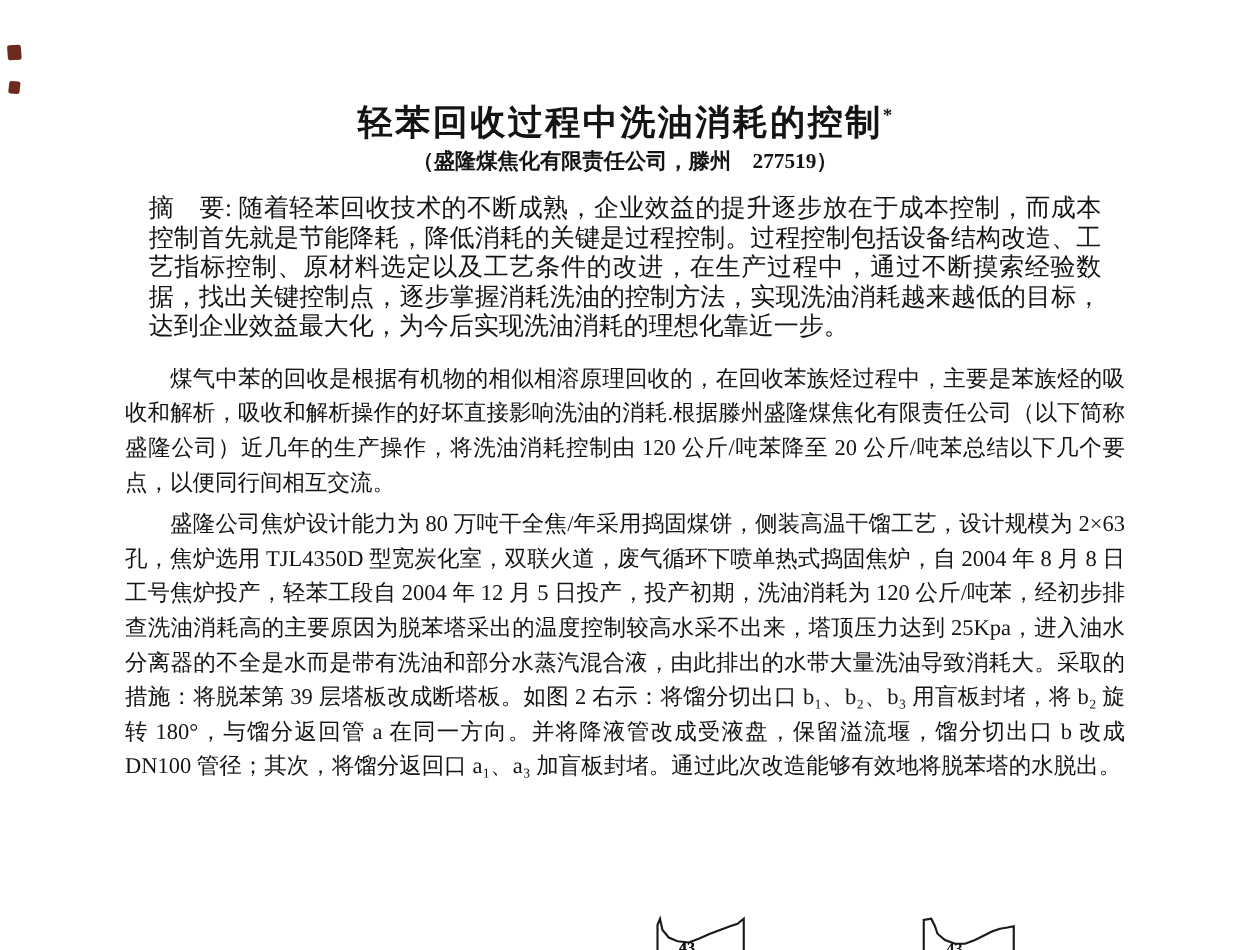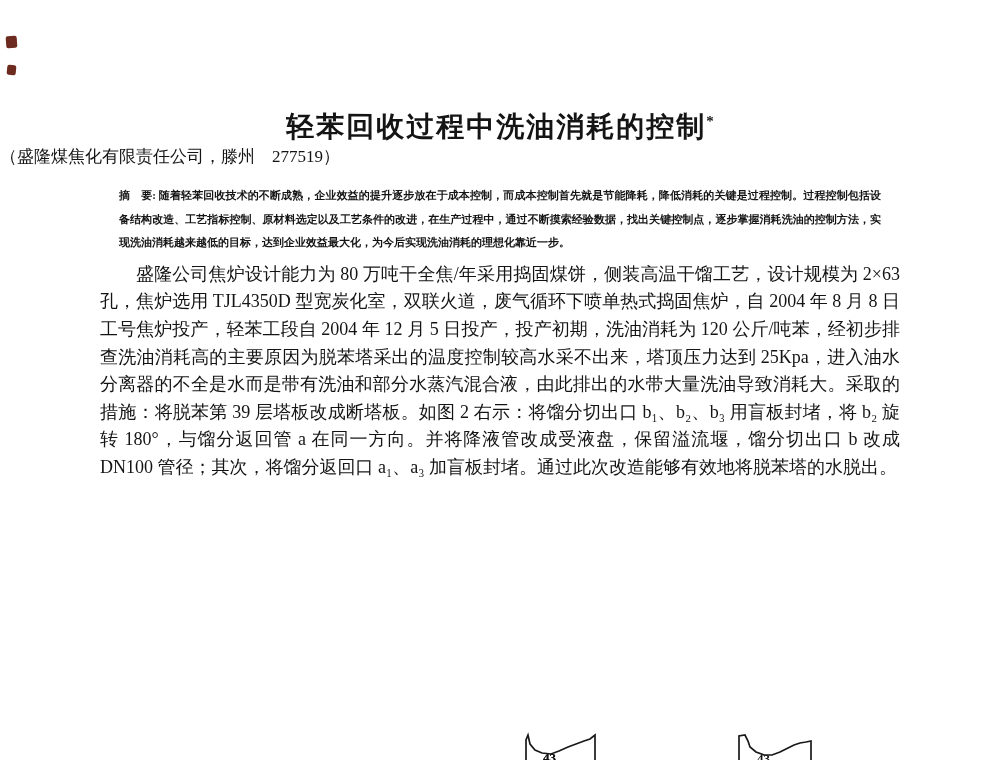--- a/index.html
+++ b/index.html
@@ -10,38 +10,38 @@
     background:#ffffff;
     overflow:hidden;
     font-family:"Liberation Serif","DejaVu Serif",serif;
     color:#141414;
   }
   .red-mark{position:absolute;background:#6d2a1e;border-radius:2px;}
   .mark-1{left:6px;top:36px;width:11px;height:12px;transform:rotate(-4deg);}
   .mark-2{left:7px;top:65px;width:9px;height:10px;transform:rotate(6deg);}
 
   .title{
-    margin:0;padding-top:104px;
+    margin:0;padding-top:76px;
     text-align:center;
     font-size:28px;line-height:34px;
     font-weight:bold;letter-spacing:2px;
   }
   .title sup{font-size:15px;letter-spacing:0;}
   .author{
     margin:10px 0 0 0;text-align:center;
     font-size:17px;line-height:24px;font-weight:bold;
   }
   .affiliation{
-    margin:0;text-align:left;
-    font-size:17px;line-height:26px;
+    margin:0;text-align:center;
+    font-size:17px;line-height:26px;font-weight:bold;
   }
   .abstract-block{
     width:762px;margin:14px auto 0;
-    font-size:11px;line-height:23.5px;
-    font-weight:bold;
+    font-size:20px;line-height:23.5px;
+    font-weight:normal;
   }
   .abstract-block p{margin:0;text-align:justify;}
   .keywords{margin:0;}
   .body-text{
     width:800px;margin:0 auto;
     font-size:18px;line-height:27.6px;
     text-align:justify;
   }
   p.body-text{margin:16px auto 0;text-indent:2em;}
   .section-heading{
@@ -78,20 +78,21 @@
 
   <h1 class="title"><span>轻苯回收过程中洗油消耗的控制</span><sup>*</sup></h1>
 
 
   <p class="affiliation">（盛隆煤焦化有限责任公司，滕州　277519）</p>
 
   <div class="abstract-block">
     <p><span class="abs-label">摘　要: </span><span>随着轻苯回收技术的不断成熟，企业效益的提升逐步放在于成本控制，而成本控制首先就是节能降耗，降低消耗的关键是过程控制。过程控制包括设备结构改造、工艺指标控制、原材料选定以及工艺条件的改进，在生产过程中，通过不断摸索经验数据，找出关键控制点，逐步掌握消耗洗油的控制方法，实现洗油消耗越来越低的目标，达到企业效益最大化，为今后实现洗油消耗的理想化靠近一步。</span></p>
   </div>
 
+  <p class="body-text">煤气中苯的回收是根据有机物的相似相溶原理回收的，在回收苯族烃过程中，主要是苯族烃的吸收和解析，吸收和解析操作的好坏直接影响洗油的消耗.根据滕州盛隆煤焦化有限责任公司（以下简称盛隆公司）近几年的生产操作，将洗油消耗控制由 120 公斤/吨苯降至 20 公斤/吨苯总结以下几个要点，以便同行间相互交流。</p>
 
 
   <p class="body-text sec1-para">盛隆公司焦炉设计能力为 80 万吨干全焦/年采用捣固煤饼，侧装高温干馏工艺，设计规模为 2×63 孔，焦炉选用 TJL4350D 型宽炭化室，双联火道，废气循环下喷单热式捣固焦炉，自 2004 年 8 月 8 日工号焦炉投产，轻苯工段自 2004 年 12 月 5 日投产，投产初期，洗油消耗为 120 公斤/吨苯，经初步排查洗油消耗高的主要原因为脱苯塔采出的温度控制较高水采不出来，塔顶压力达到 25Kpa，进入油水分离器的不全是水而是带有洗油和部分水蒸汽混合液，由此排出的水带大量洗油导致消耗大。采取的措施：将脱苯第 39 层塔板改成断塔板。如图 2 右示：将馏分切出口 b₁、b₂、b₃ 用盲板封堵，将 b₂ 旋转 180°，与馏分返回管 a 在同一方向。并将降液管改成受液盘，保留溢流堰，馏分切出口 b 改成 DN100 管径；其次，将馏分返回口 a₁、a₃ 加盲板封堵。通过此次改造能够有效地将脱苯塔的水脱出。</p>
 
   <div class="pipe-label">压力平衡管</div>
 
   <div class="vessel vessel-left">
     <svg width="76" height="30" viewBox="0 0 76 30">
       <polyline points="2,30 2,9 4,4 6,13 11,19 18,22 27,23 35,20 44,16 52,13 60,10 66,8 71,4 71,30" fill="none" stroke="#191919" stroke-width="1.7"></polyline>
     </svg>

